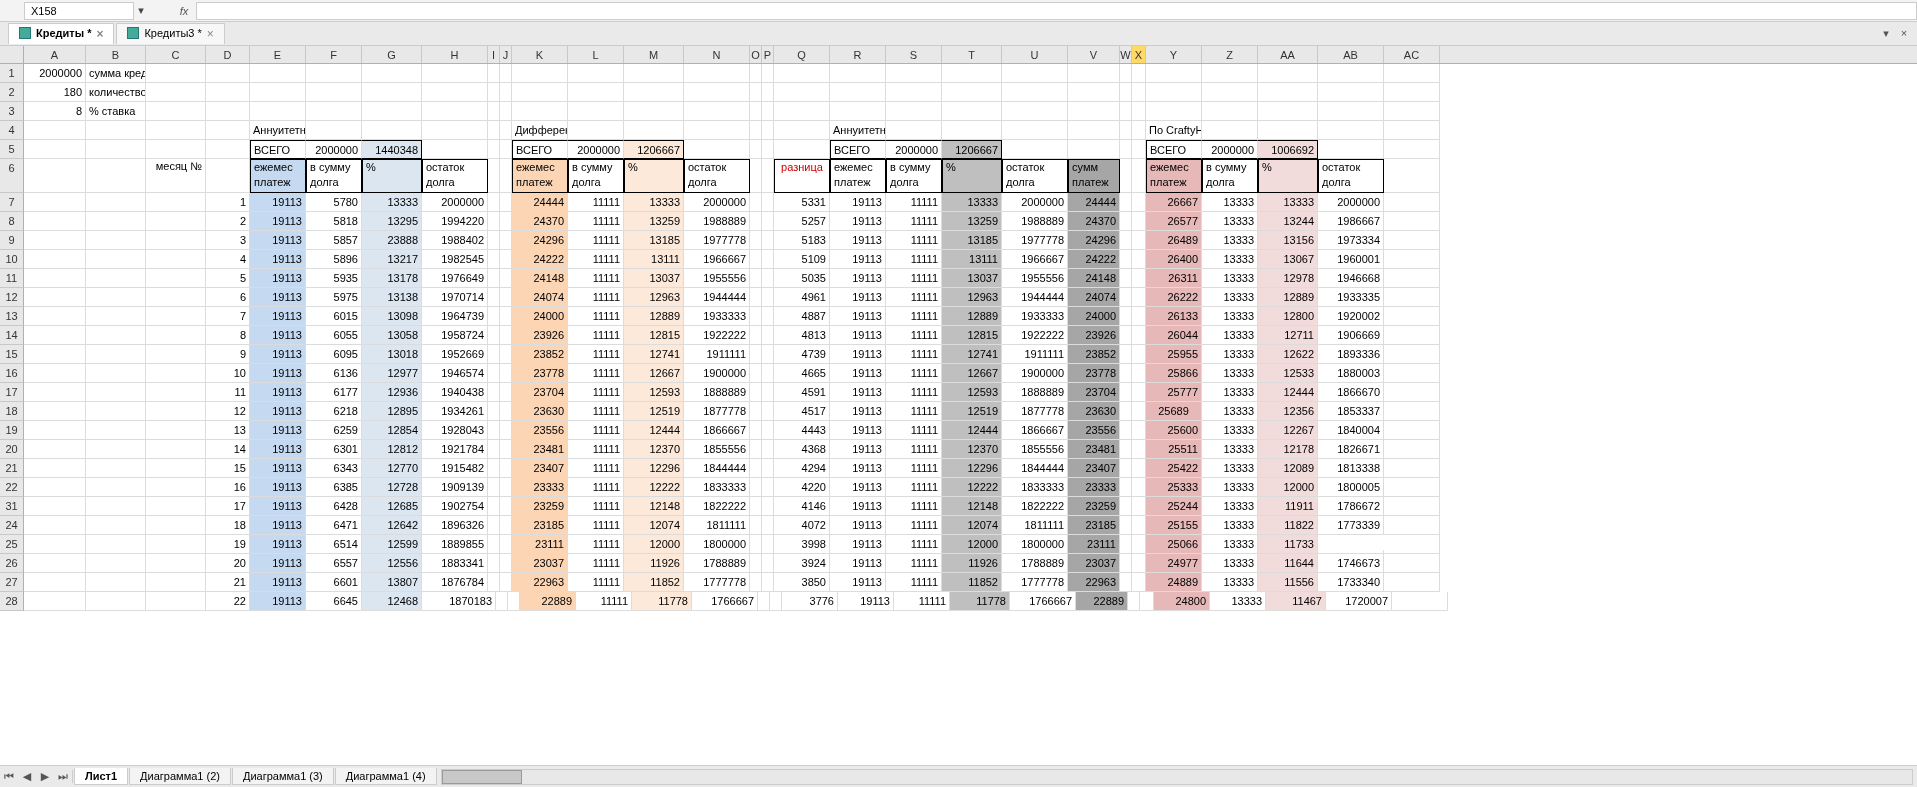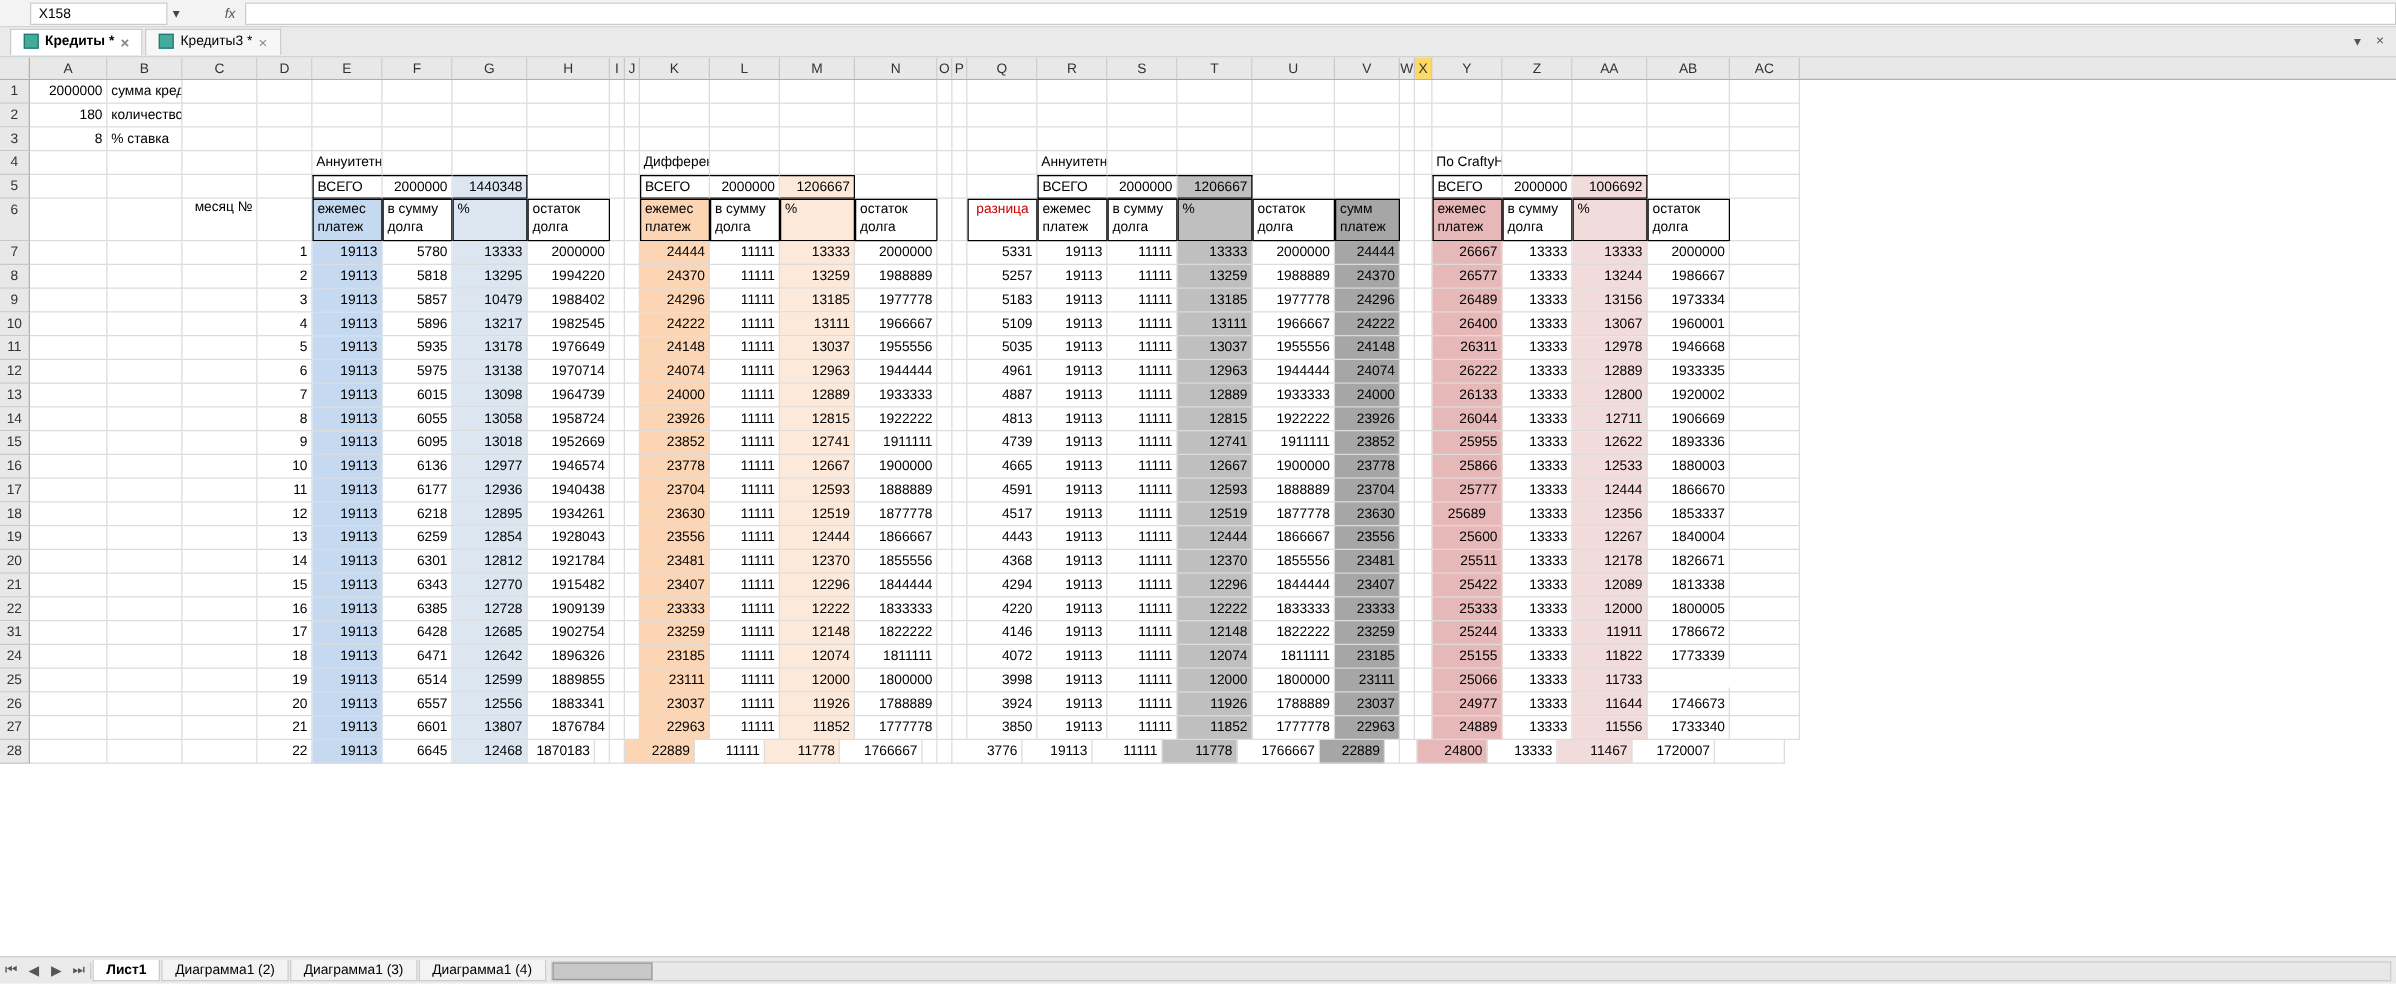--- a/index.html
+++ b/index.html
@@ -389,21 +389,21 @@
         <div class="cell" style="width: 56px;"></div>
       </div>
       <div class="row">
         <div class="rh">9</div>
         <div class="cell" style="width: 62px;"></div>
         <div class="cell" style="width: 60px;"></div>
         <div class="cell" style="width: 60px;"></div>
         <div class="cell tr" style="width: 44px;">3</div>
         <div class="cell tr c-blue" style="width: 56px;">19113</div>
         <div class="cell tr" style="width: 56px;">5857</div>
-        <div class="cell tr c-lblue" style="width: 60px;">10479</div>
+        <div class="cell tr c-lblue" style="width: 60px;">23888</div>
         <div class="cell tr" style="width: 66px;">1988402</div>
         <div class="cell" style="width: 12px;"></div>
         <div class="cell" style="width: 12px;"></div>
         <div class="cell tr c-orange" style="width: 56px;">24296</div>
         <div class="cell tr" style="width: 56px;">11111</div>
         <div class="cell tr c-lorange" style="width: 60px;">13185</div>
         <div class="cell tr" style="width: 66px;">1977778</div>
         <div class="cell" style="width: 12px;"></div>
         <div class="cell" style="width: 12px;"></div>
         <div class="cell tr" style="width: 56px;">5183</div>
@@ -998,21 +998,21 @@
       </div>
       <div class="row">
         <div class="rh">28</div>
         <div class="cell" style="width: 62px;"></div>
         <div class="cell" style="width: 60px;"></div>
         <div class="cell" style="width: 60px;"></div>
         <div class="cell tr" style="width: 44px;">22</div>
         <div class="cell tr c-blue" style="width: 56px;">19113</div>
         <div class="cell tr" style="width: 56px;">6645</div>
         <div class="cell tr c-lblue" style="width: 60px;">12468</div>
-        <div class="cell tr" style="width: 54px;">1870183</div>
+        <div class="cell tr" style="width: 74px;">1870183</div>
         <div class="cell" style="width: 12px;"></div>
         <div class="cell" style="width: 12px;"></div>
         <div class="cell tr c-orange" style="width: 56px;">22889</div>
         <div class="cell tr" style="width: 56px;">11111</div>
         <div class="cell tr c-lorange" style="width: 60px;">11778</div>
         <div class="cell tr" style="width: 66px;">1766667</div>
         <div class="cell" style="width: 12px;"></div>
         <div class="cell" style="width: 12px;"></div>
         <div class="cell tr" style="width: 56px;">3776</div>
         <div class="cell tr" style="width: 56px;">19113</div>

